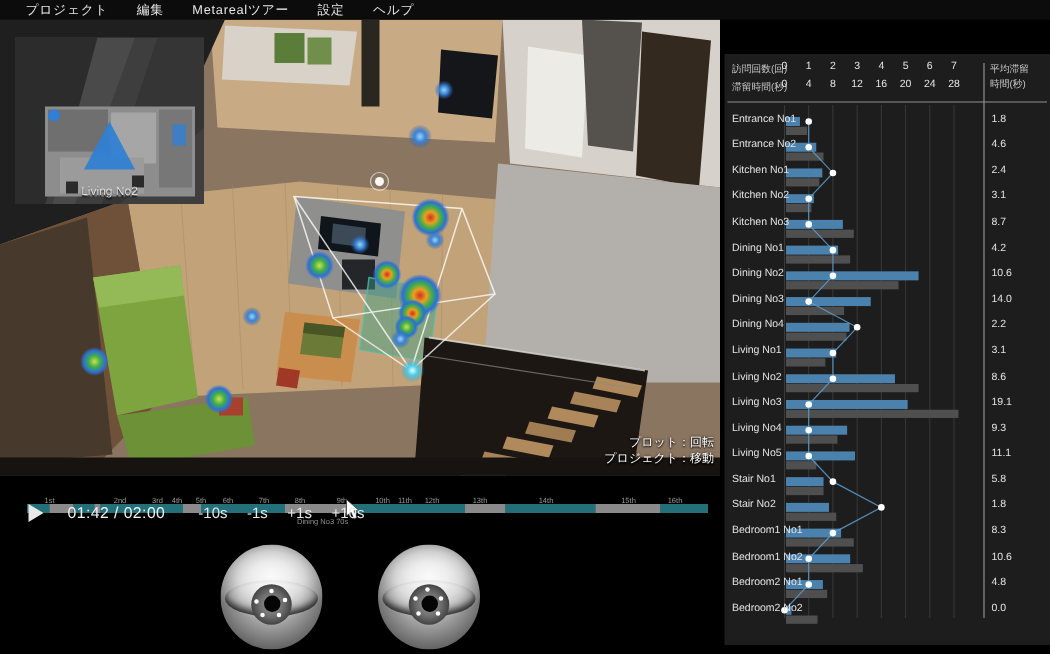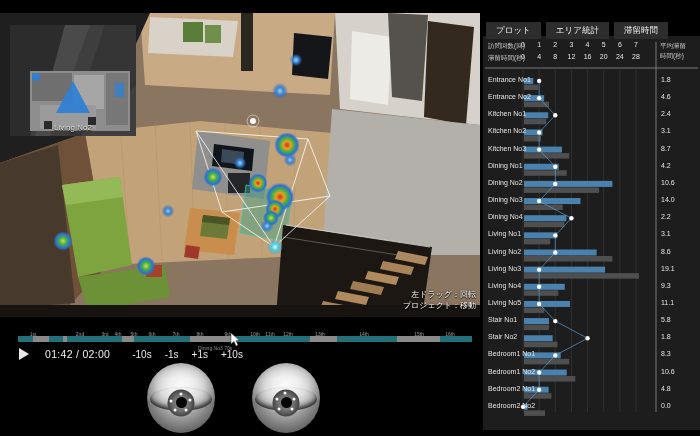--- a/index.html
+++ b/index.html
@@ -24,21 +24,21 @@
   .project-name{font-size:9px;color:#fafafa;text-shadow:0 1px 1px rgba(0,0,0,.4);}
   .wheel-hint{font-size:8px;color:#fff;text-shadow:0 1px 1px rgba(0,0,0,.5);}
   
   .timeline-area{position:absolute;left:0;top:331px;width:480px;height:13px;background:#000;z-index:9;}
   .tl-tick{position:absolute;top:0;font-size:5px;color:#9a9a9a;transform:translateX(-50%);white-space:nowrap;}
   .tl-bar{position:absolute;left:18px;top:5px;width:454px;height:6px;background:#15494e;}
   .tl-seg{position:absolute;top:0;height:6px;}
   .playhead{position:absolute;top:2px;z-index:10;}
   .tl-tooltip{position:absolute;font-size:5px;color:#8f8f8f;top:14px;white-space:nowrap;}
   
-  .controls{position:absolute;left:0;top:344px;width:480px;height:20px;display:flex;align-items:center;z-index:9;}
+  .controls{position:absolute;left:0;top:332px;width:480px;height:20px;display:flex;align-items:center;z-index:9;}
   .play-btn{width:0;height:0;margin-left:19px;border-left:10px solid #e8e8e8;border-top:6px solid transparent;
             border-bottom:6px solid transparent;cursor:pointer;}
   .time-text{font-size:10.5px;color:#f2f2f2;margin-left:16px;letter-spacing:.3px;}
   .skip-row{display:flex;gap:13px;margin-left:22px;}
   .skip-btn{font-size:10px;color:#e8e8e8;cursor:pointer;}
   
   .eye{position:absolute;top:363px;width:68px;height:70px;border-radius:50%;
        background:radial-gradient(ellipse 60% 42% at 50% 30%, #f0f0f0 0%, #d5d5d5 30%, #ababab 55%, #6f6f6f 75%, #3a3a3a 100%),
                   radial-gradient(circle at 50% 45%, #bdbdbd 0%, #8d8d8d 40%, #3c3c3c 72%, #050505 96%);
        background-blend-mode:screen;z-index:9;}
@@ -58,20 +58,27 @@
   .hdr-num{position:absolute;font-size:7px;color:#e3e3e3;transform:translateX(-50%);}
   .row-label{position:absolute;left:5px;font-size:7px;color:#e3e3e3;white-space:nowrap;}
   .avg-val{position:absolute;left:178px;font-size:7px;color:#e3e3e3;}
   .chart-svg{position:absolute;left:0;top:0;}
 </style>
 </head>
 <body>
 
 <div class="app">
 
+  <div class="menubar">
+      <div class="menu-item">プロジェクト</div>
+      <div class="menu-item">編集</div>
+      <div class="menu-item">Metarealツアー</div>
+      <div class="menu-item">設定</div>
+      <div class="menu-item">ヘルプ</div>
+    </div>
 
   <div class="scene">
     <svg width="480" height="304" viewBox="0 0 480 304">
       <defs>
         <radialGradient id="g-jet">
             <stop offset="0%" stop-color="#d23020"></stop>
             <stop offset="30%" stop-color="#e8a020"></stop>
           <stop offset="55%" stop-color="#3fae49"></stop>
             <stop offset="80%" stop-color="#2e6fd4"></stop>
           <stop offset="100%" stop-color="#2e6fd4" stop-opacity="0"></stop>
@@ -172,21 +179,21 @@
           <circle cx="267" cy="213" r="6.4" fill="url(#g-blue)"></circle>
           <circle cx="275" cy="234" r="8" fill="url(#g-cyan)"></circle>
           <circle cx="168" cy="198" r="6.4" fill="url(#g-blue)"></circle>
           <circle cx="63" cy="228" r="9.600000000000001" fill="url(#g-green)"></circle>
           <circle cx="146" cy="253" r="9.600000000000001" fill="url(#g-green)"></circle>
           <circle cx="280" cy="78" r="8" fill="url(#g-blue)"></circle>
           <circle cx="296" cy="47" r="6.4" fill="url(#g-blue)"></circle>
         </g>
     </svg>
     <div class="hints">
-      <div class="hint">左ドラッグ：回転</div>
+      <div class="hint">プロット：回転</div>
       <div class="hint">プロジェクト：移動</div>
     </div>
   </div>
 
   <div class="inset">
     <svg width="126" height="111" viewBox="0 0 126 111">
       <rect width="126" height="111" fill="#3e3e3e"></rect>
       <polygon points="0,0 60,0 20,111 0,111" fill="#2c2c2c"></polygon>
       <polygon points="55,0 80,0 40,111 25,111" fill="#4a4a4a"></polygon>
       <polygon points="95,0 126,0 126,60 70,111 58,111" fill="#353535"></polygon>
@@ -276,25 +283,20 @@
       <div class="glint" style="left:3px;top:8px"></div>
         <div class="glint" style="left:20px;top:8px"></div>
       <div class="glint" style="left:5px;top:18px"></div>
         <div class="glint" style="left:18px;top:18px"></div>
       <div class="glint" style="left:11px;top:2px"></div>
     </div>
   </div>
 
   <div class="panel">
     <div class="panel-body"></div>
-    <div class="tabs" id="tabs">
-        <div class="tab">プロット</div>
-        <div class="tab">エリア統計</div>
-        <div class="tab">滞留時間</div>
-      </div>
     <div class="hdr-label" style="left:5px;top:42px">訪問回数(回)</div>
     <div class="hdr-label" style="left:5px;top:54px">滞留時間(秒)</div>
     <div class="hdr-label" style="left:177px;top:42px">平均滞留</div>
     <div class="hdr-label" style="left:177px;top:52px">時間(秒)</div>
     <div id="axis-nums">
         <div class="hdr-num" style="left: 40px; top: 41px;">0</div>
         <div class="hdr-num" style="left: 56.1429px; top: 41px;">1</div>
         <div class="hdr-num" style="left: 72.2857px; top: 41px;">2</div>
         <div class="hdr-num" style="left: 88.4286px; top: 41px;">3</div>
         <div class="hdr-num" style="left: 104.571px; top: 41px;">4</div>

